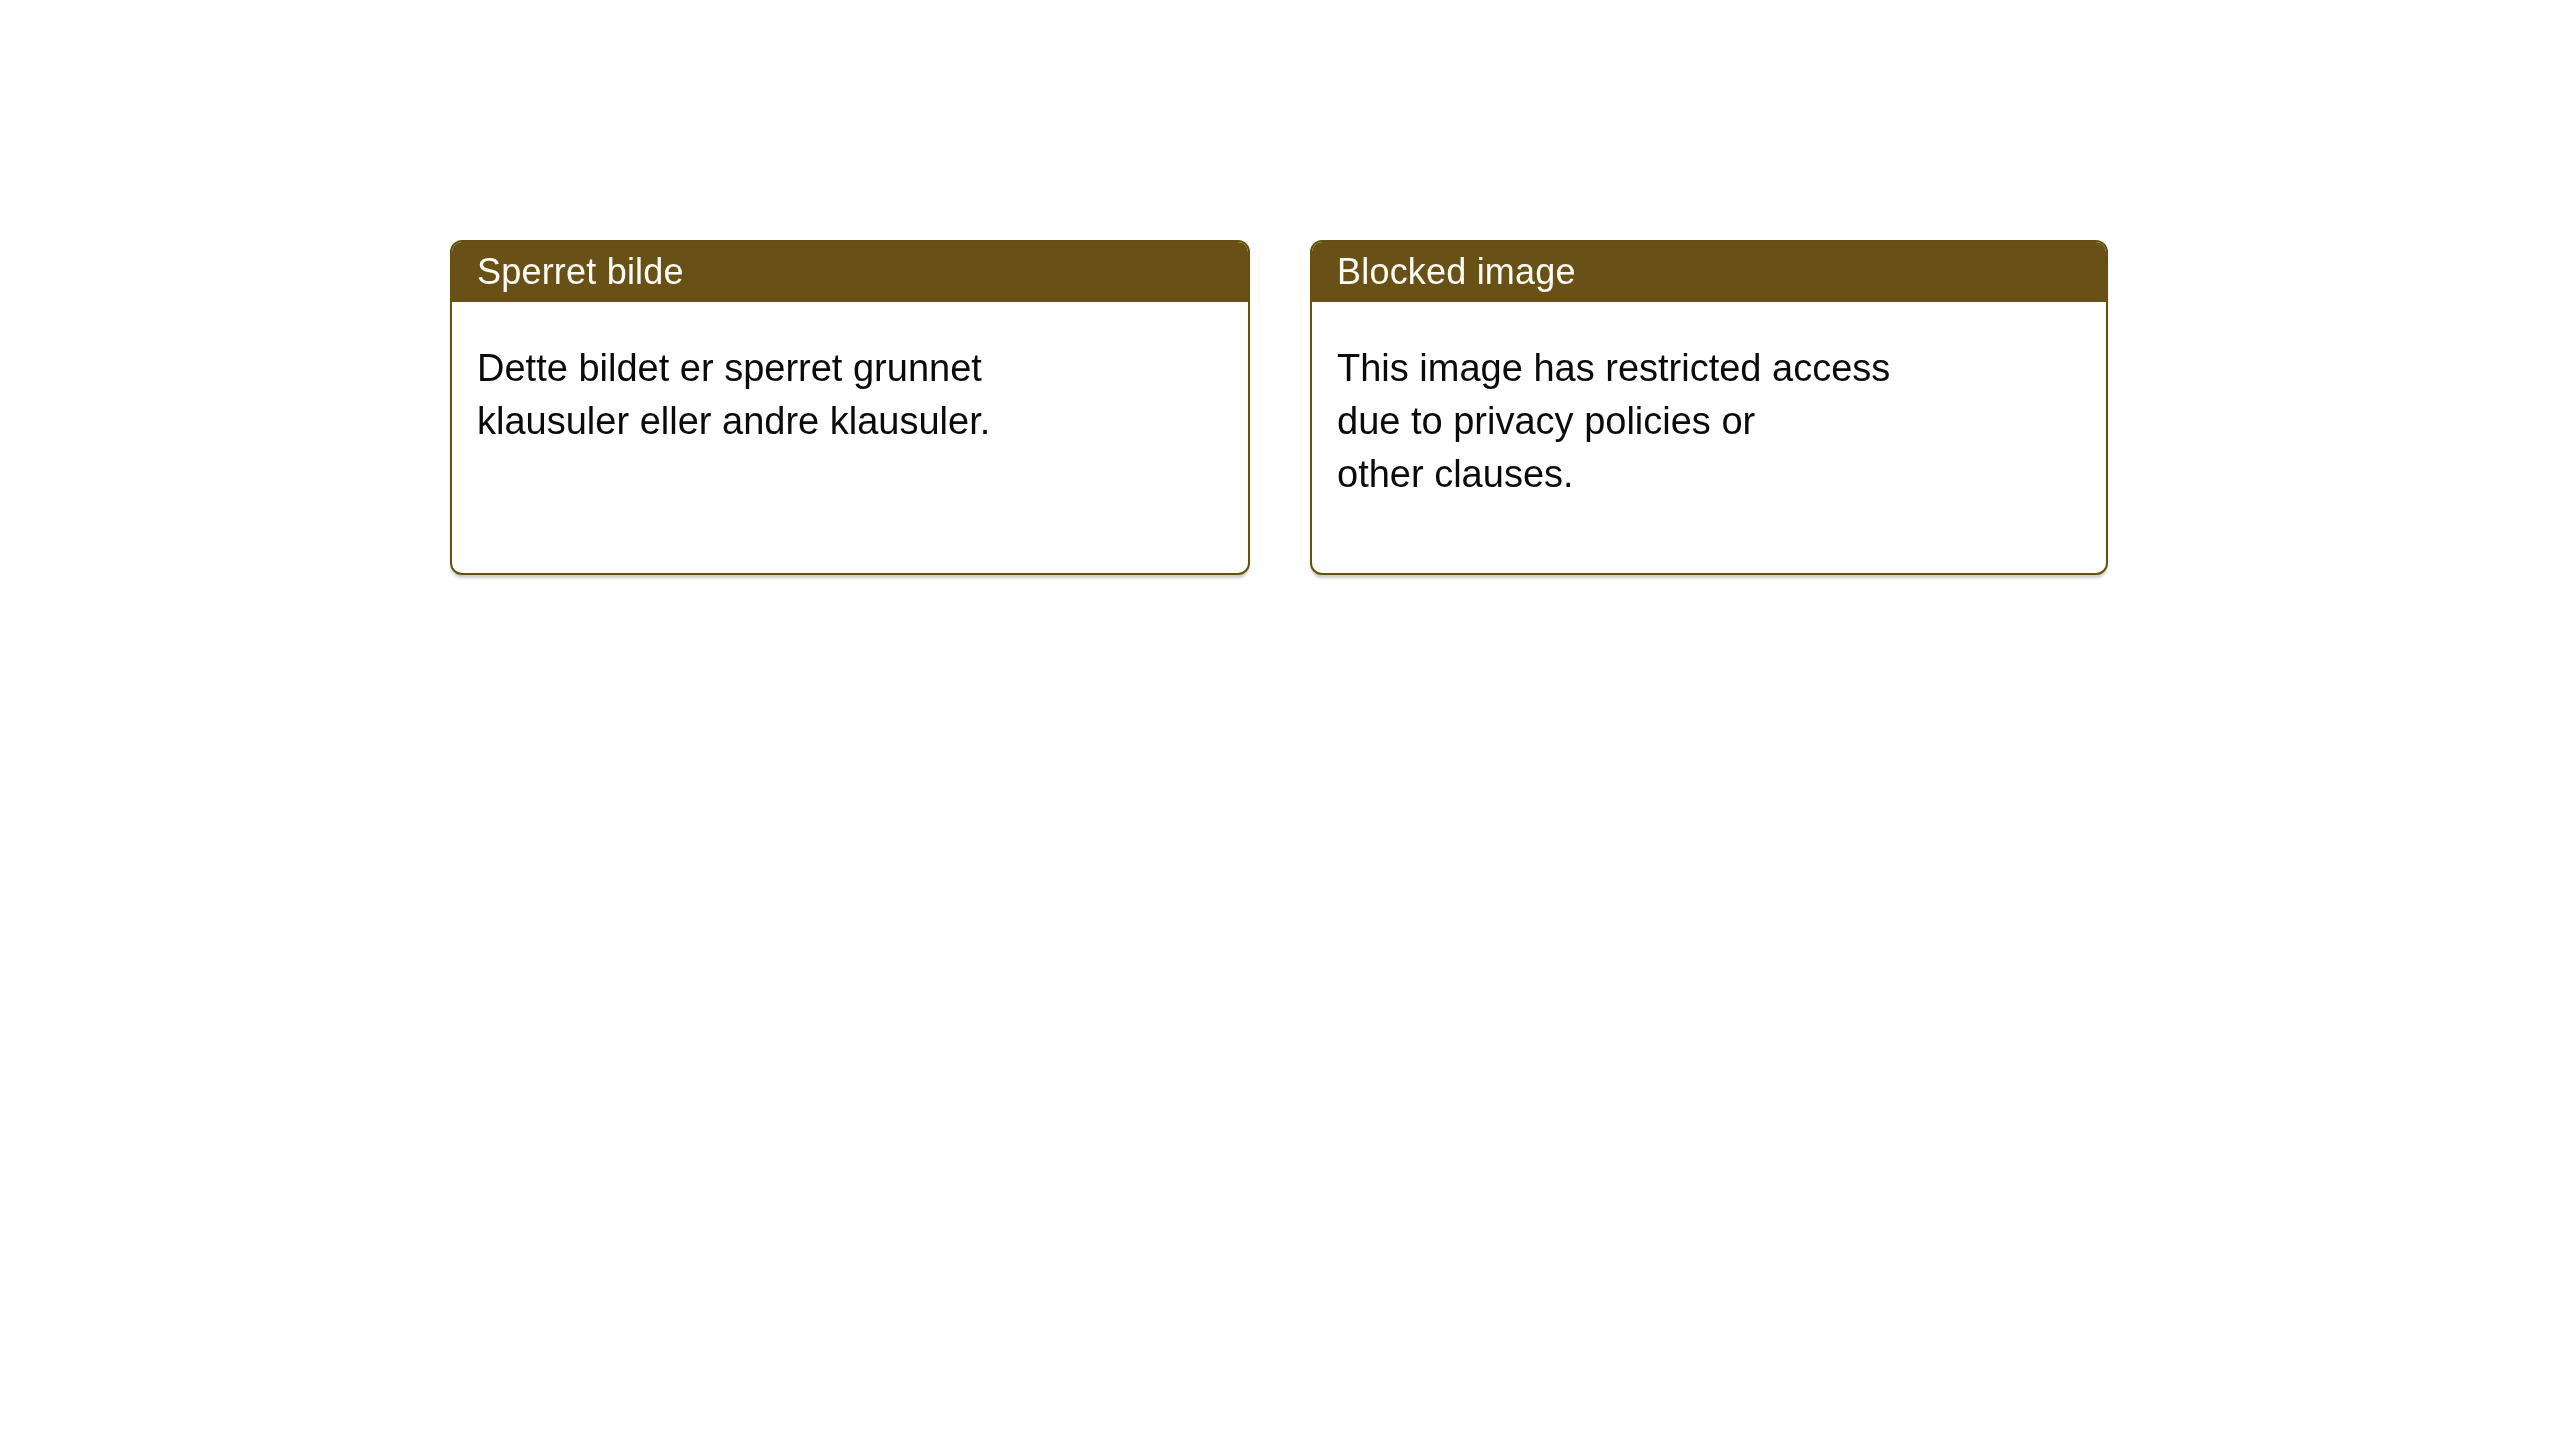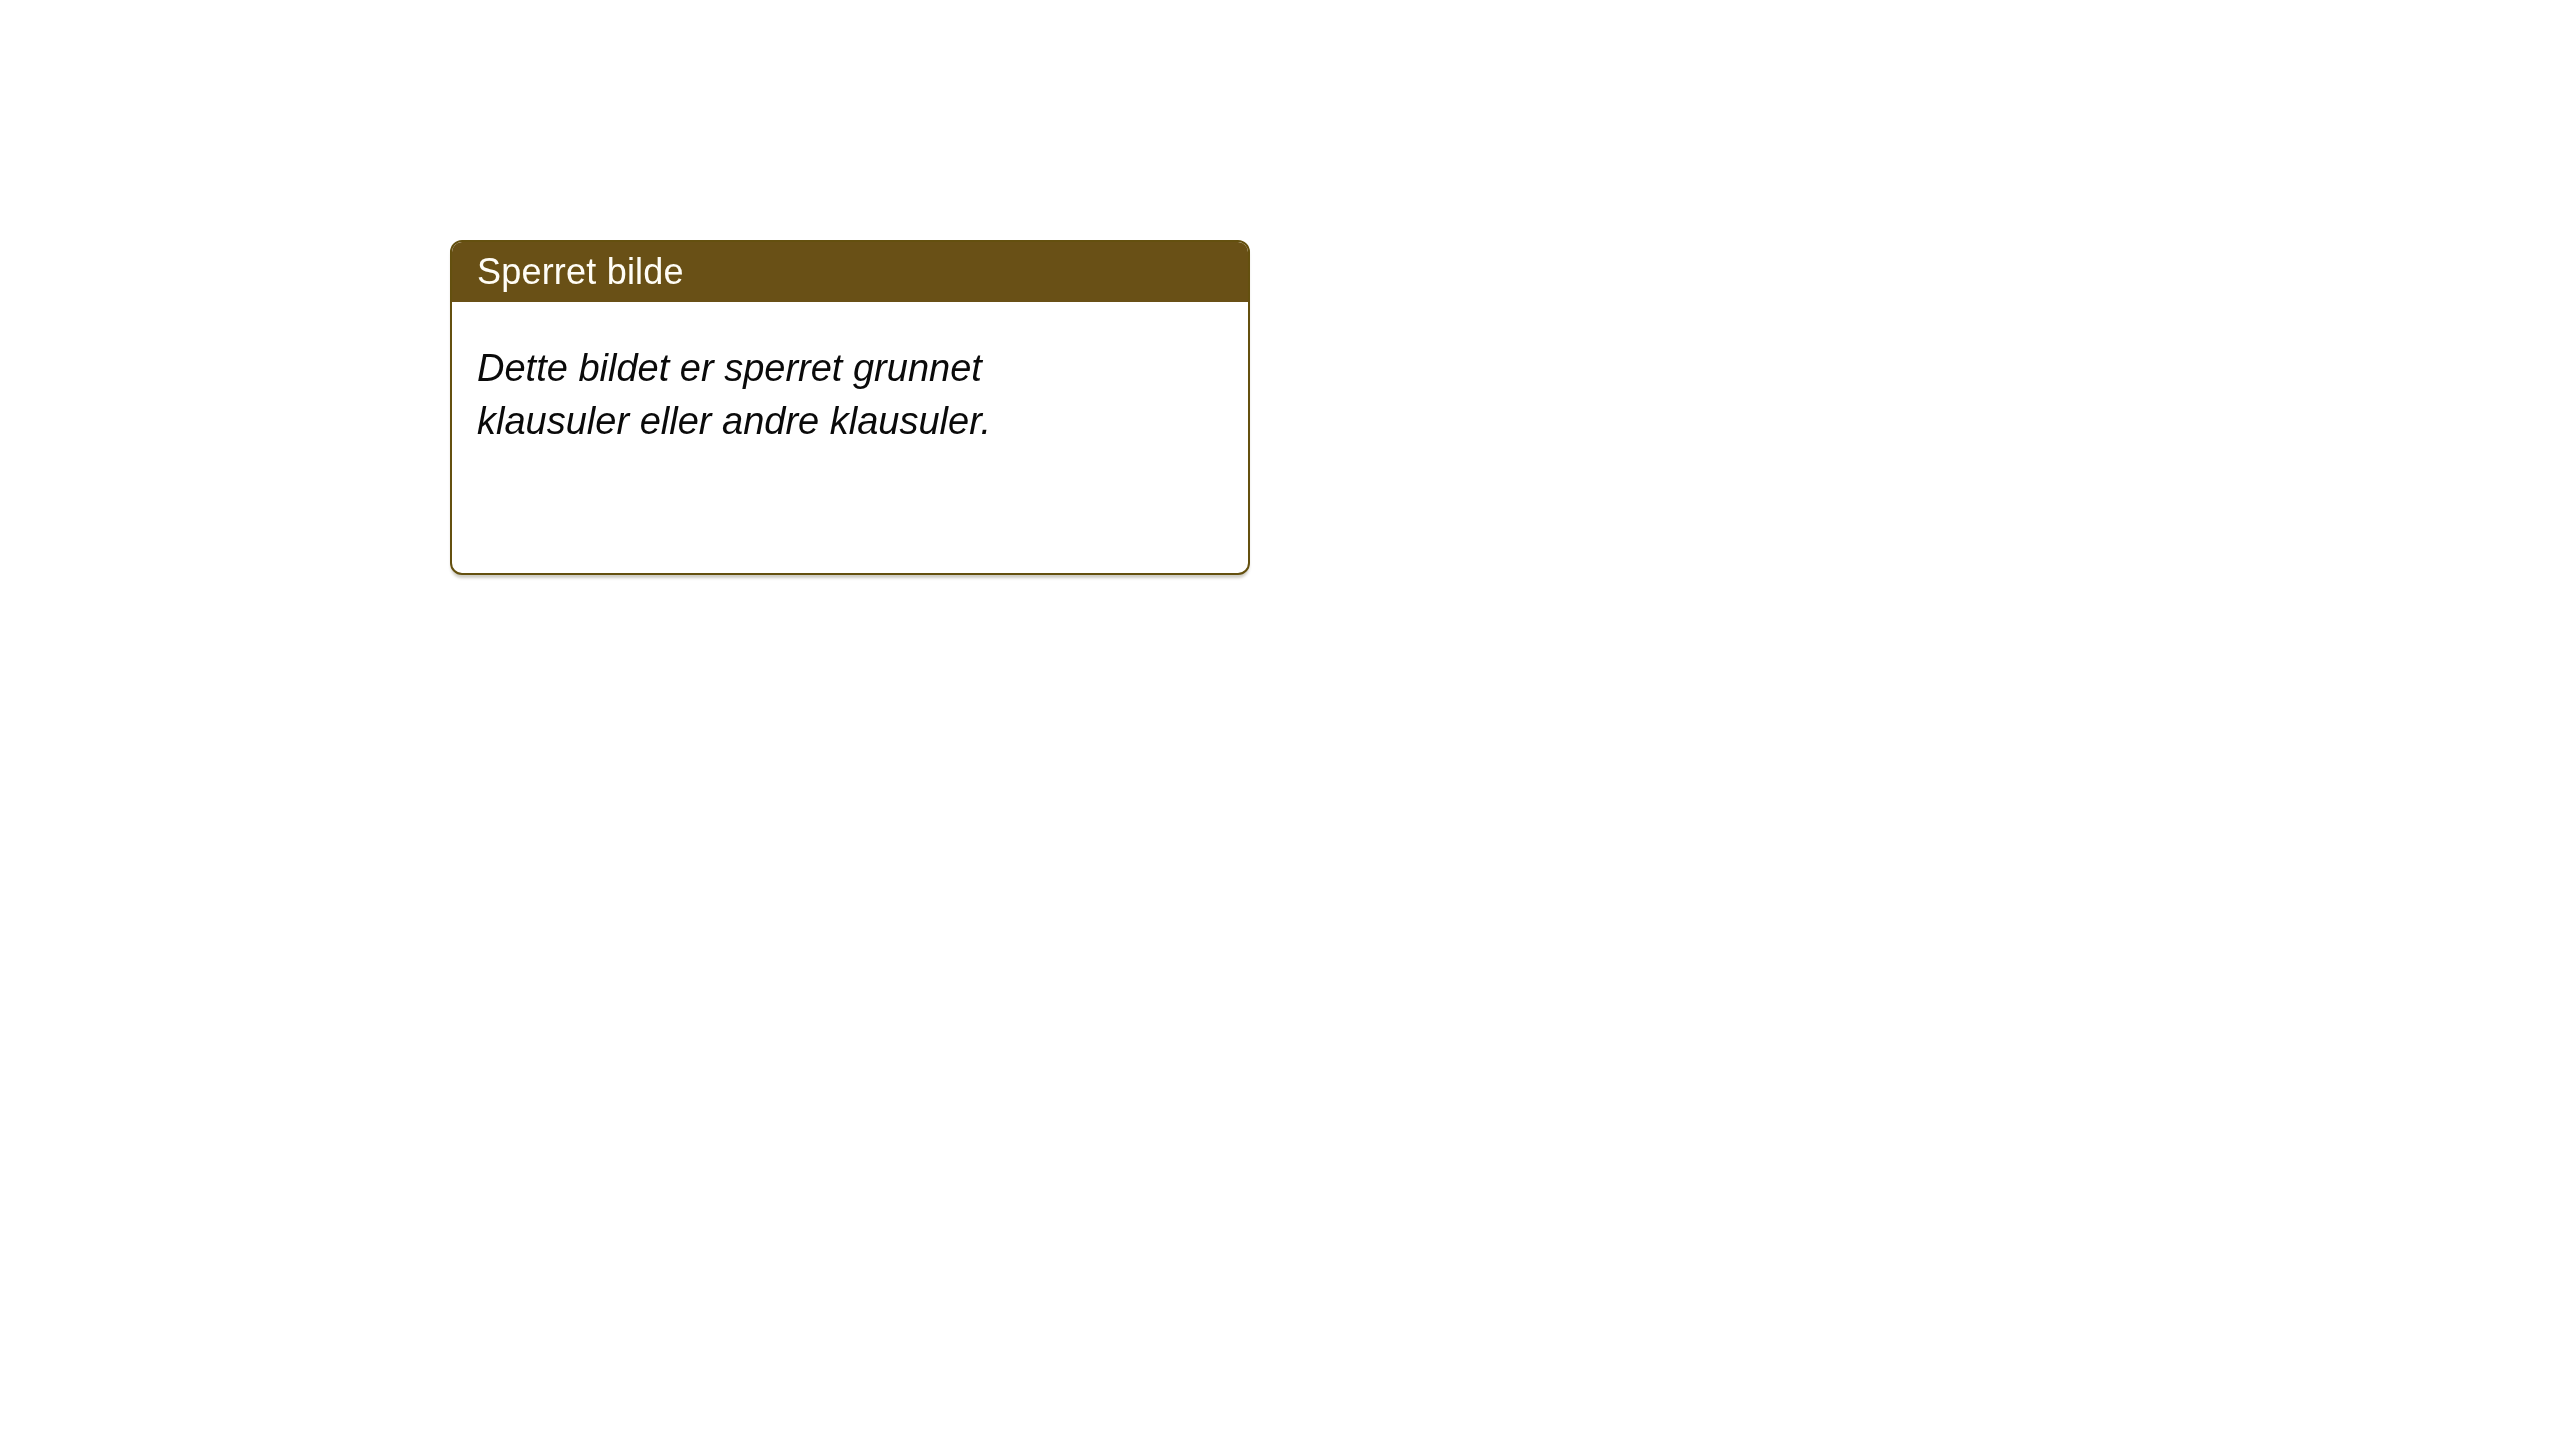--- a/index.html
+++ b/index.html
@@ -46,21 +46,20 @@
   }
   .card-title {
     color: var(--title-color);
     font-size: 36px;
     font-weight: 400;
     letter-spacing: 0.2px;
     white-space: nowrap;
   }
   .card-body {
     padding: 40px 30px 0 25px;
-    font-style: italic;
   }
   .msg-line {
     color: var(--text-color);
     font-size: 38px;
     line-height: 53px;
     white-space: nowrap;
   }
 </style>
 </head>
 <body>
@@ -70,14 +69,24 @@
   <section class="card card-left">
     <header class="card-header">
       <span class="card-title">Sperret bilde</span>
     </header>
     <div class="card-body">
       <div class="msg-line">Dette bildet er sperret grunnet</div>
       <div class="msg-line">klausuler eller andre klausuler.</div>
     </div>
   </section>
 
+  <section class="card card-right">
+    <header class="card-header">
+      <span class="card-title">Blocked image</span>
+    </header>
+    <div class="card-body">
+      <div class="msg-line">This image has restricted access</div>
+      <div class="msg-line">due to privacy policies or</div>
+      <div class="msg-line">other clauses.</div>
+    </div>
+  </section>
 
 </div>
 
 </body></html>

